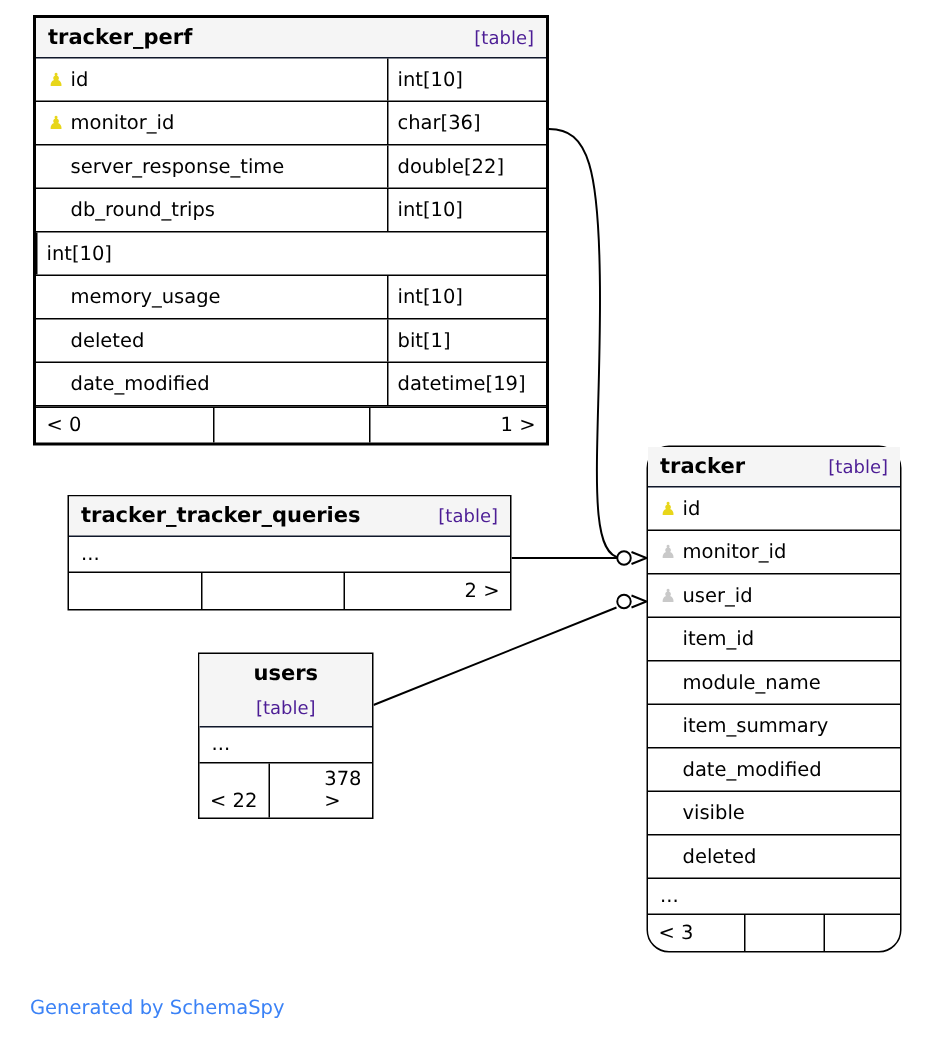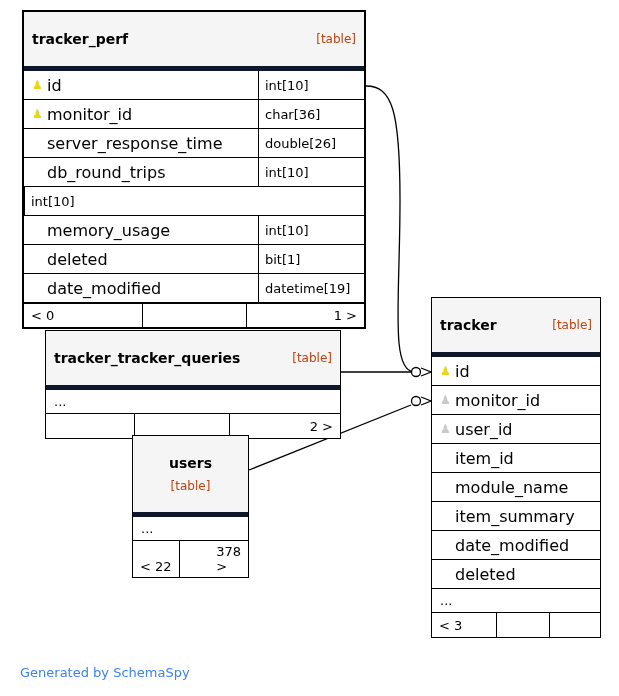--- a/index.html
+++ b/index.html
@@ -35,32 +35,32 @@
     font-size: 13px;
   }
   .table-box.thick {
     border: 2px solid #000000;
   }
   .tbl-header {
     display: flex;
     align-items: center;
     justify-content: space-between;
     background: #f5f5f5;
-    border-bottom: 5px solid #0f172a;
-    padding: 19px 8px;
+    border-bottom: 1px solid #0f172a;
+    padding: 5px 8px;
     box-sizing: border-box;
   }
   .tbl-title {
     font-weight: bold;
     font-size: 14px;
     color: #000;
   }
   .tbl-tag {
     font-size: 12px;
-    color: #c2410c;
+    color: #4c1d95;
   }
   .row {
     display: flex;
     border-bottom: 1px solid #000000;
     box-sizing: border-box;
     min-height: 29px;
     align-items: stretch;
   }
   .row:last-child {
     border-bottom: none;
@@ -85,21 +85,21 @@
   .key-icon {
     display: inline-block;
     width: 10px;
     text-align: center;
     font-size: 12px;
     line-height: 1;
   }
   .key-pk { color: #e8d61a; }
   .key-fk { color: #c9c9c9; }
   .key-blank { color: transparent; }
-  .name-text { font-size: 16px; color: #000; }
+  .name-text { font-size: 13px; color: #000; }
   .ellipsis-row {
     padding: 4px 8px;
     border-bottom: 1px solid #000;
     font-size: 13px;
     min-height: 24px;
     box-sizing: border-box;
     display: flex;
     align-items: center;
   }
   .footer-row {
@@ -113,21 +113,21 @@
     align-items: center;
     padding: 3px 7px;
     box-sizing: border-box;
   }
   .footer-cell.bl { border-left: 1px solid #000; }
   .footer-left { justify-content: flex-start; }
   .footer-right { justify-content: flex-end; }
 
   
   #tracker_perf { left: 22px; top: 10px; width: 344px; }
-  #tracker      { left: 431px; top: 297px; width: 170px; }
+  #tracker      { left: 431px; top: 297px; width: 170px; border-radius: 15px; }
   #ttq          { left: 45px; top: 330px; width: 296px; }
   #users        { left: 132px; top: 435px; width: 117px; }
 
   #tracker_perf .col-type { width: 106px; }
   #tracker .row { min-height: 29px; }
 
   .generated {
     position: absolute;
     left: 20px;
     top: 665px;
@@ -174,21 +174,21 @@
         <span class="name-text">monitor_id</span>
       </div>
       <div class="col-type">char[36]</div>
     </div>
 
     <div class="row">
       <div class="col-name">
         <span class="key-icon key-blank">♟</span>
         <span class="name-text">server_response_time</span>
       </div>
-      <div class="col-type">double[26]</div>
+      <div class="col-type">double[22]</div>
     </div>
 
     <div class="row">
       <div class="col-name">
         <span class="key-icon key-blank">♟</span>
         <span class="name-text">db_round_trips</span>
       </div>
       <div class="col-type">int[10]</div>
     </div>
 
@@ -296,20 +296,26 @@
     </div>
     <div class="row">
       <div class="col-name">
         <span class="key-icon key-blank">♟</span>
         <span class="name-text">date_modified</span>
       </div>
     </div>
     <div class="row">
       <div class="col-name">
         <span class="key-icon key-blank">♟</span>
+        <span class="name-text">visible</span>
+      </div>
+    </div>
+    <div class="row">
+      <div class="col-name">
+        <span class="key-icon key-blank">♟</span>
         <span class="name-text">deleted</span>
       </div>
     </div>
 
     <div class="ellipsis-row">...</div>
 
     <div class="footer-row">
       <div class="footer-cell footer-left" style="width:64px;">&lt; 3</div>
       <div class="footer-cell bl" style="width:53px;"></div>
       <div class="footer-cell bl footer-right" style="flex:1;"></div>

